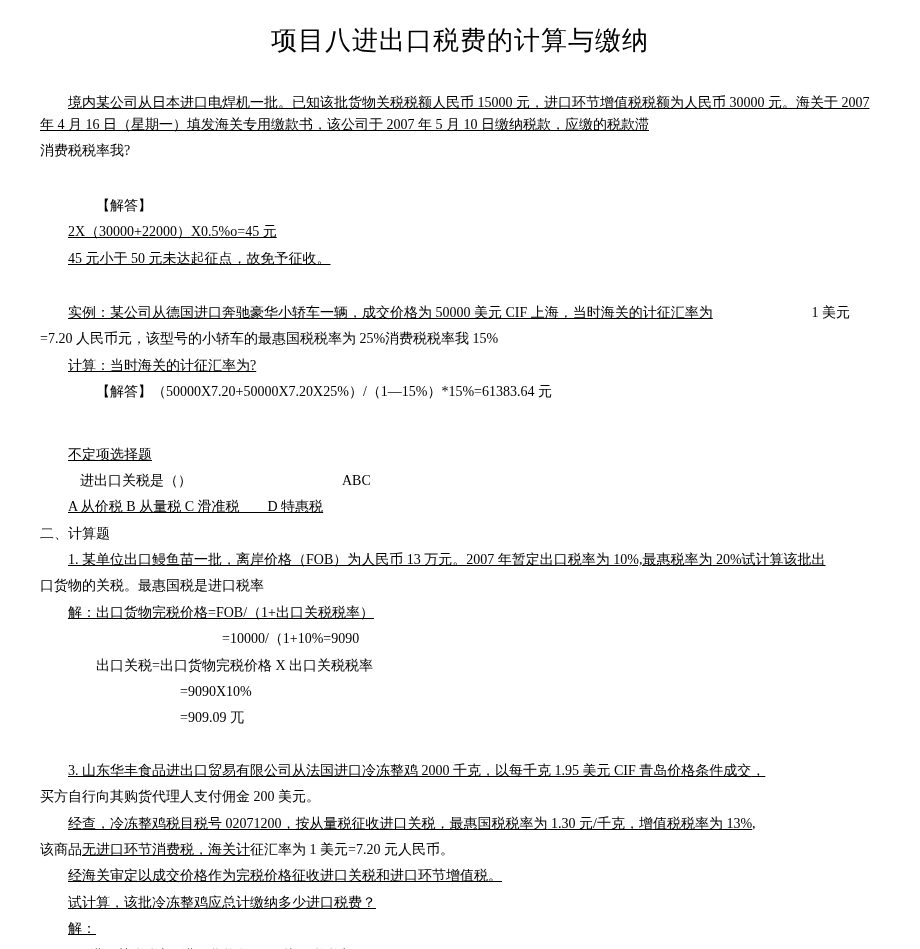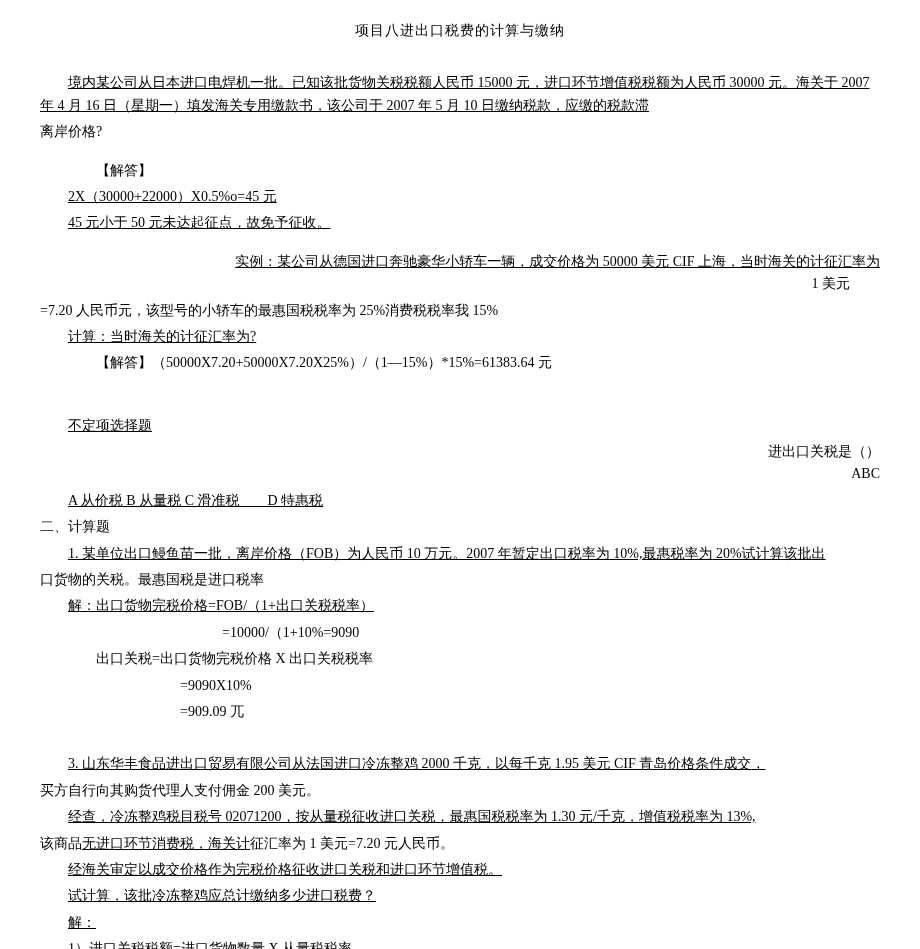--- a/index.html
+++ b/index.html
@@ -7,48 +7,47 @@
     font-size: 14px;
     line-height: 1.6;
     color: #000;
     background: #fff;
     margin: 0;
     padding: 20px 40px;
     width: 840px;
   }
   .title {
     text-align: center;
-    font-size: 14px;
+    font-size: 26px;
     font-family: "SimSun", serif;
     margin-bottom: 30px;
     letter-spacing: 1px;
   }
   .para {
     margin: 4px 0;
   }
   .indent1 { text-indent: 2em; text-decoration: underline; }
   .indent2 { text-indent: 4em; }
   .row {
     display: flex;
     align-items: flex-end;
-    flex-direction: column;
   }
   .u { text-decoration: underline; }
   .right-float { margin-left: auto; padding-right: 30px;}
-  .section-gap { margin-top: 16px; }
+  .section-gap { margin-top: 32px; }
 </style>
 </head>
 <body>
 
 <div class="title">项目八进出口税费的计算与缴纳</div>
 
 <div class="para indent1">
   <span>境内某公司从日本进口电焊机一批。已知该批货物关税税额人民币 15000 元，进口环节增值税税额为人民币 30000 元。海关于 2007 年 4 月 16 日（星期一）填发海关专用缴款书，该公司于 2007 年 5 月 10 日缴纳税款，应缴的税款滞</span>
 </div>
-<div class="para">离岸价格?</div>
+<div class="para">消费税税率我?</div>
 
 <div class="para indent2 section-gap">【解答】</div>
 <div class="para indent1">2X（30000+22000）X0.5%o=45 元</div>
 <div class="para indent1">45 元小于 50 元未达起征点，故免予征收。</div>
 
 <div class="row section-gap">
   <span class="indent1" style="text-indent:2em;display:inline-block">实例：某公司从德国进口奔驰豪华小轿车一辆，成交价格为 50000 美元 CIF 上海，当时海关的计征汇率为</span>
   <span class="right-float">1 美元</span>
 </div>
 <div class="para">=7.20 人民币元，该型号的小轿车的最惠国税税率为 25%消费税税率我 15%</div>
@@ -58,21 +57,21 @@
 <div class="para indent1 section-gap" style="margin-top:40px">不定项选择题</div>
 <div class="row">
   <span style="margin-left:40px">进出口关税是（）</span>
   <span style="margin-left:150px">ABC</span>
 </div>
 <div class="para indent1" style="white-space:pre">A 从价税 B 从量税 C 滑准税        D 特惠税</div>
 
 <div class="para">二、计算题</div>
 
 <div class="para indent1">
-  <span>1. 某单位出口鳗鱼苗一批，离岸价格（FOB）为人民币 10 万元。2007 年暂定</span><span class="u">出口税率为</span><span> 10%,</span><span class="u">最惠税率为</span><span> 20%试计算该批出</span>
+  <span>1. 某单位出口鳗鱼苗一批，离岸价格（FOB）为人民币 13 万元。2007 年暂定</span><span class="u">出口税率为</span><span> 10%,</span><span class="u">最惠税率为</span><span> 20%试计算该批出</span>
 </div>
 <div class="para">口货物的关税。最惠国税是进口税率</div>
 <div class="para indent1">解：出口货物完税价格=FOB/（1+出口关税税率）</div>
 <div class="para" style="margin-left:13em">=10000/（1+10%=9090</div>
 <div class="para indent2">出口关税=出口货物完税价格 X 出口关税税率</div>
 <div class="para" style="margin-left:10em">=9090X10%</div>
 <div class="para" style="margin-left:10em">=909.09 兀</div>
 
 <div class="para indent1 section-gap" style="margin-top:30px">
   <span>3. 山东华丰食品进出口贸易有限公司从法国进口冷冻整鸡 2000 千克，以每千克 1.95 美元 CIF 青岛</span><span class="u">价格条件成交</span><span>，</span>

